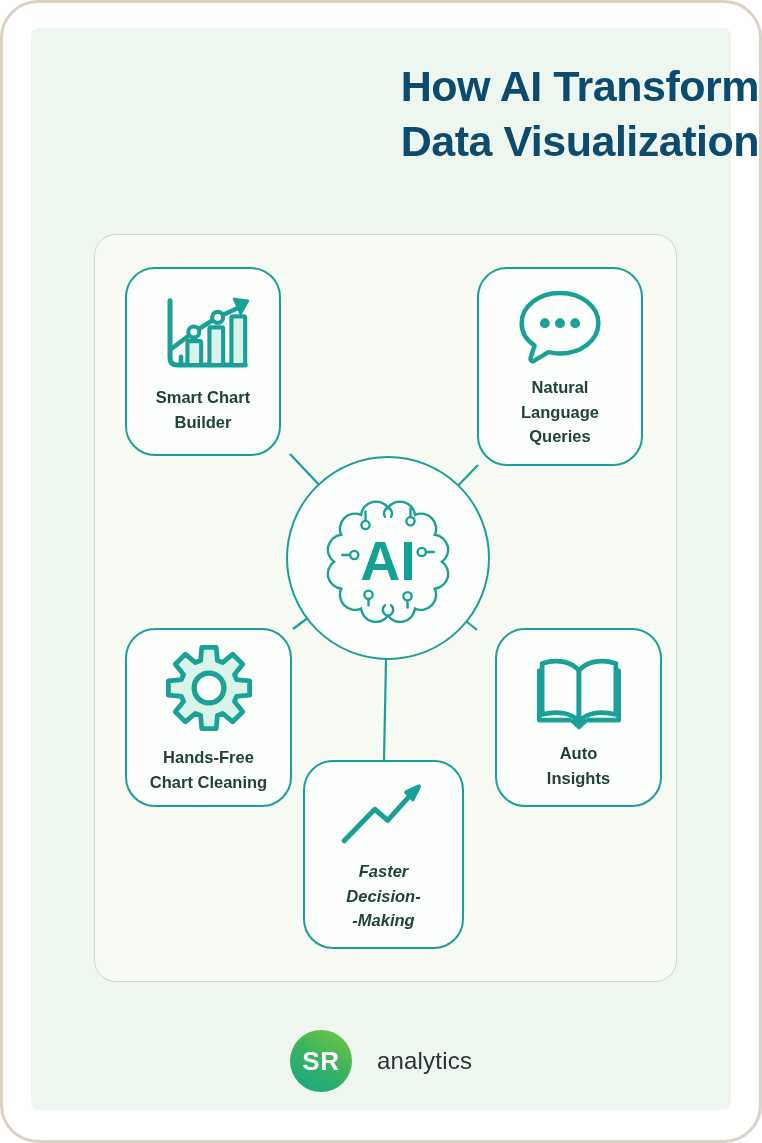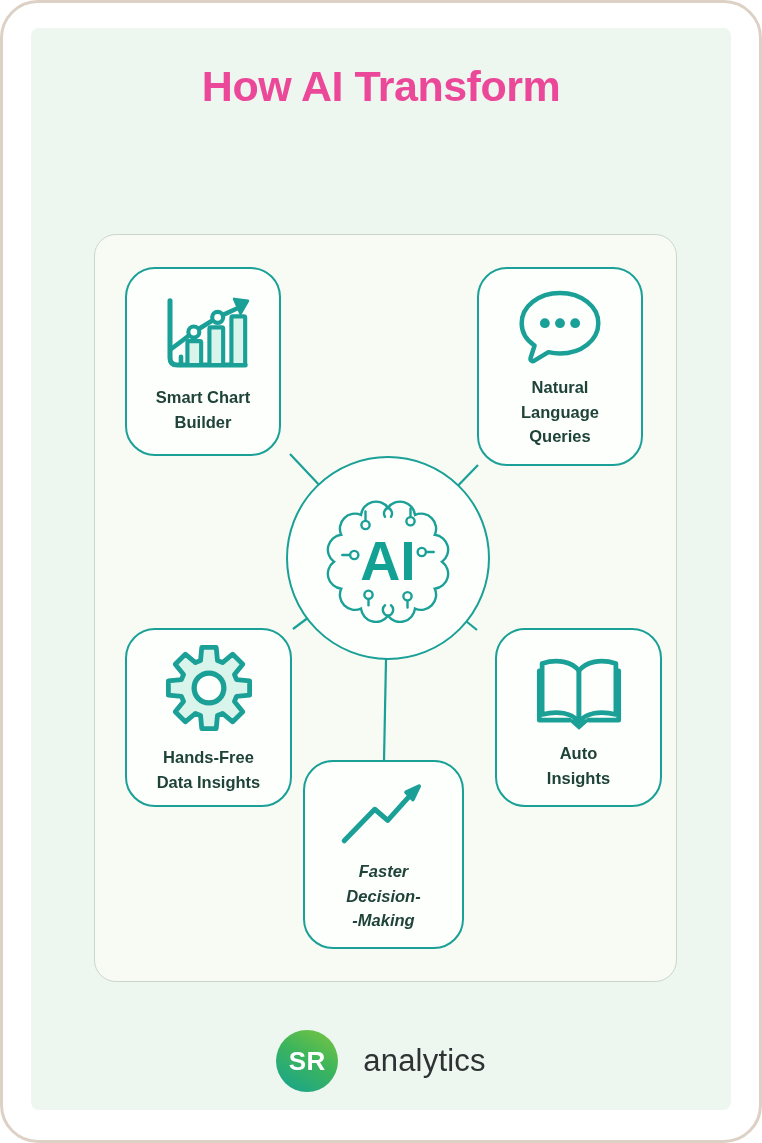--- a/index.html
+++ b/index.html
@@ -8,22 +8,22 @@
     background:#ffffff;border:3px solid #ddd1c6;border-radius:38px;
     box-sizing:border-box;
     font-family:"Liberation Sans","DejaVu Sans",sans-serif;
   }
   .panel{
     position:absolute;left:28px;top:25px;right:28px;bottom:30px;
     background:#edf6ef;border-radius:8px;
   }
   .title{
     position:absolute;left:0;top:56px;width:100%;
-    text-align:center;font-size:43px;font-weight:700;
-    color:#ec4899;line-height:1.28;letter-spacing:-0.5px;
+    text-align:right;font-size:43px;font-weight:700;
+    color:#0c4a6e;line-height:1.28;letter-spacing:-0.5px;
   }
   .board{
     position:absolute;left:91px;top:231px;width:583px;height:748px;
     background:#f7fbf4;border:1.5px solid #ccd6cb;border-radius:22px;
     box-sizing:border-box;
   }
   .connectors{position:absolute;left:0;top:0;width:762px;height:1143px;pointer-events:none;}
   .card{
     position:absolute;background:#fdfffd;border:2.5px solid #1aa096;
     border-radius:30px;box-sizing:border-box;
@@ -47,30 +47,31 @@
   .footer{
     position:absolute;left:0;top:1027px;width:100%;
     display:flex;align-items:center;justify-content:center;gap:25px;
   }
   .logo-circle{
     width:62px;height:62px;border-radius:50%;
     background:linear-gradient(210deg,#7cc63f 0%,#3eb55b 45%,#14a290 100%);
     display:flex;align-items:center;justify-content:center;
     color:#ffffff;font-size:26px;font-weight:700;letter-spacing:0.5px;
   }
-  .brand{font-size:31px;font-weight:500;color:#2e3234;letter-spacing:0.2px;}
+  .brand{font-size:24px;font-weight:500;color:#2e3234;letter-spacing:0.2px;}
 </style>
 </head>
 <body>
 
 <div class="canvas">
   <div class="panel"></div>
 
   <div class="title">
     <div>How AI Transform</div>
+    <div>Data Visualization</div>
   </div>
 
   <div class="board"></div>
 
   <svg class="connectors" viewBox="0 0 762 1143">
     <g stroke="#1aa096" stroke-width="2.2">
       <line x1="287" y1="451" x2="385" y2="555"></line>
       <line x1="475" y1="462" x2="385" y2="555"></line>
       <line x1="290" y1="626" x2="385" y2="555"></line>
       <line x1="474" y1="627" x2="385" y2="555"></line>
@@ -109,21 +110,21 @@
 Language
 Queries</div>
   </div>
 
   <div class="card c3">
     <svg width="96" height="96" viewBox="0 0 100 100">
       <path d="M78.7 58.8 L92.3 57.5 L92.3 42.5 L78.7 41.2 L76.5 35.9 L85.2 25.3 L74.7 14.8 L64.1 23.5 L58.8 21.3 L57.5 7.7 L42.5 7.7 L41.2 21.3 L35.9 23.5 L25.3 14.8 L14.8 25.3 L23.5 35.9 L21.3 41.2 L7.7 42.5 L7.7 57.5 L21.3 58.8 L23.5 64.1 L14.8 74.7 L25.3 85.2 L35.9 76.5 L41.2 78.7 L42.5 92.3 L57.5 92.3 L58.8 78.7 L64.1 76.5 L74.7 85.2 L85.2 74.7 L76.5 64.1 Z" fill="#d9f4ea" stroke="#1aa096" stroke-width="5" stroke-linejoin="round"></path>
       <circle cx="50" cy="50" r="15.5" fill="#fdfffd" stroke="#1aa096" stroke-width="5.5"></circle>
     </svg>
     <div class="card-label">Hands-Free
-Data Insights</div>
+Chart Cleaning</div>
   </div>
 
   <div class="card c4">
     <svg width="104" height="88" viewBox="0 0 110 92">
       <g fill="none" stroke="#1aa096" stroke-width="5" stroke-linecap="round" stroke-linejoin="round">
         <path d="M 16 28 L 13 28 L 13 80 L 45 80"></path>
         <path d="M 94 28 L 97 28 L 97 80 L 65 80"></path>
       </g>
       <path d="M 55 82 L 55 28 C 48 18 32 15 16 20 L 16 74 C 32 70 48 72 55 82 Z" fill="#fdfffd" stroke="#1aa096" stroke-width="5" stroke-linejoin="round"></path>
       <path d="M 55 82 L 55 28 C 62 18 78 15 94 20 L 94 74 C 78 70 62 72 55 82 Z" fill="#fdfffd" stroke="#1aa096" stroke-width="5" stroke-linejoin="round"></path>

